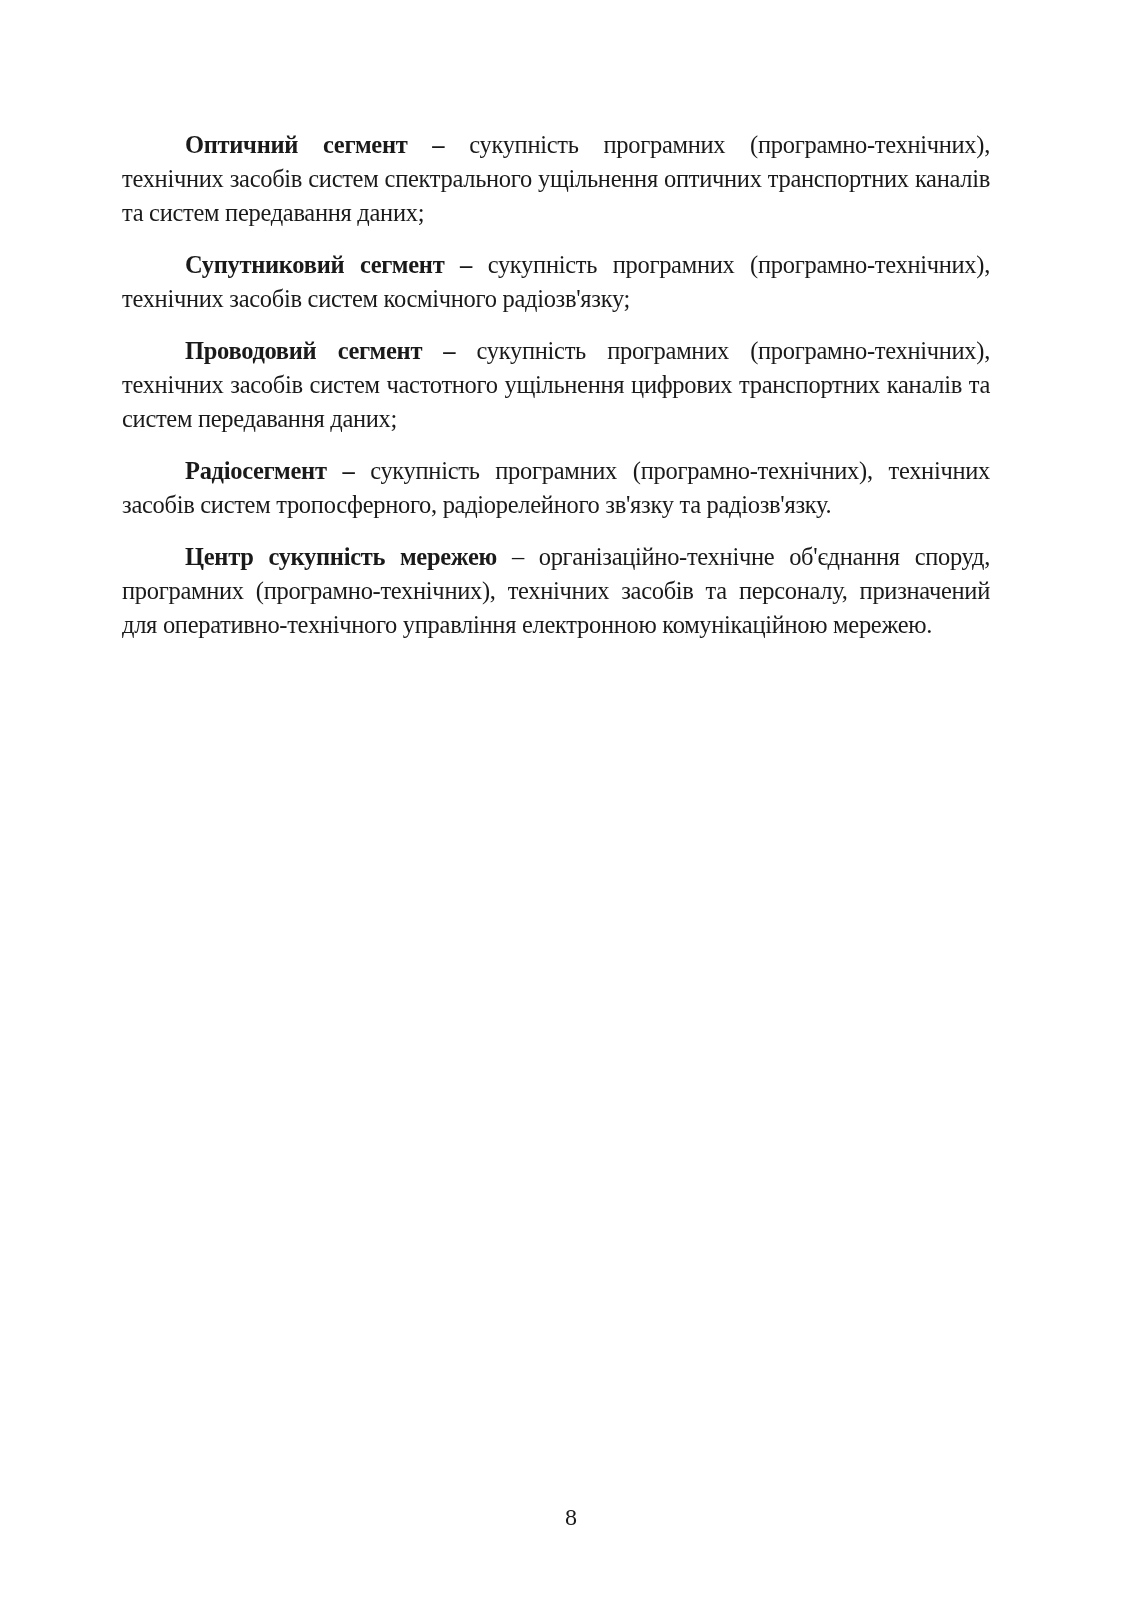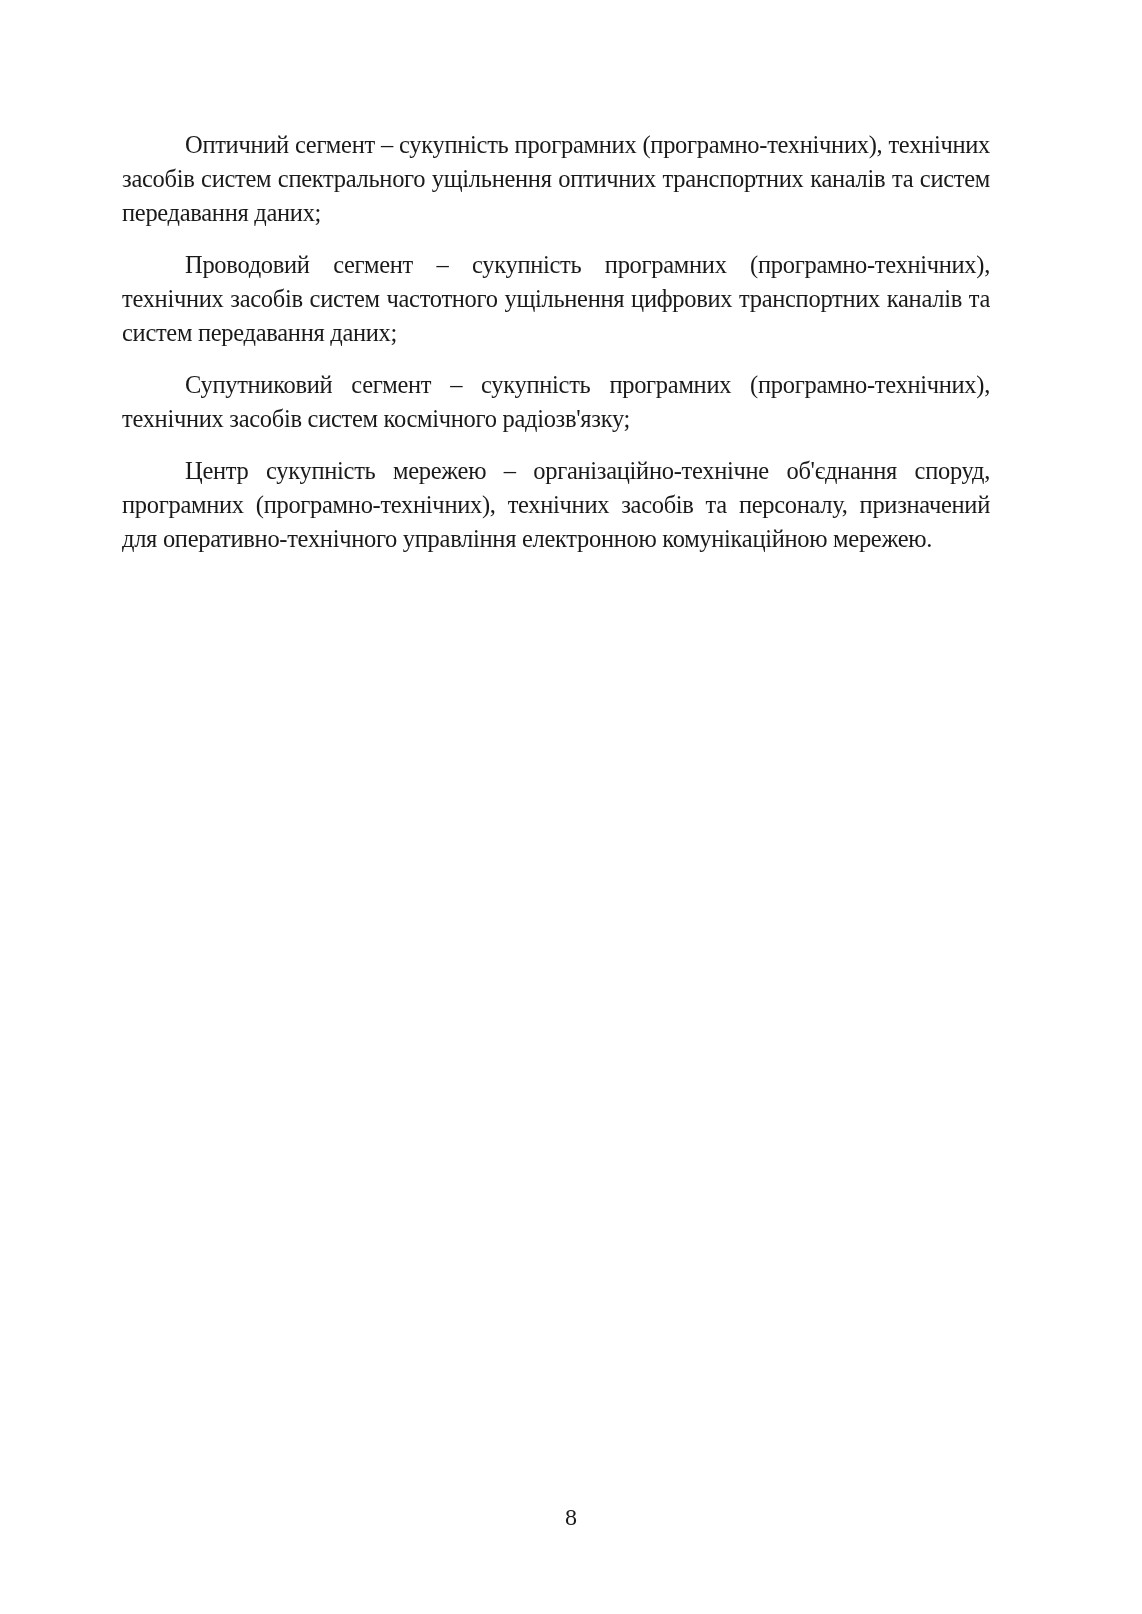--- a/index.html
+++ b/index.html
@@ -13,35 +13,36 @@
   .content {
     position: absolute; left: 122px; top: 128px; width: 868px;
     font-size: 24.5px; line-height: 34px;
   }
   .para {
     margin: 0 0 18px 0;
     text-align: justify;
     text-indent: 63px;
     letter-spacing: -0.3px;
   }
-  .term { font-weight: normal; }
+  .term { font-weight: bold; }
   .page-number {
     position: absolute; left: 0; width: 1142px; top: 1502px;
     text-align: center; font-size: 24px; line-height: 30px;
   }
 </style>
 </head>
 <body>
 
 <div class="page">
   <div class="content">
     <p class="para"><span class="term">Оптичний сегмент</span><span class="term"> – </span><span>сукупність програмних (програмно-технічних), технічних засобів систем спектрального ущільнення оптичних транспортних каналів та систем передавання даних;</span></p>
 
+    <p class="para"><span class="term">Супутниковий сегмент</span><span class="term"> – </span><span>сукупність програмних (програмно-технічних), технічних засобів систем космічного радіозв'язку;</span></p>
+
     <p class="para"><span class="term">Проводовий сегмент</span><span class="term"> – </span><span>сукупність програмних (програмно-технічних), технічних засобів систем частотного ущільнення цифрових транспортних каналів та систем передавання даних;</span></p>
 
-    <p class="para"><span class="term">Супутниковий сегмент</span><span class="term"> – </span><span>сукупність програмних (програмно-технічних), технічних засобів систем космічного радіозв'язку;</span></p>
-
+    <p class="para"><span class="term">Радіосегмент</span><span class="term"> – </span><span>сукупність програмних (програмно-технічних), технічних засобів систем тропосферного, радіорелейного зв'язку та радіозв'язку.</span></p>
 
     <p class="para"><span class="term">Центр сукупність мережею</span><span> – </span><span>організаційно-технічне об'єднання споруд, програмних (програмно-технічних), технічних засобів та персоналу, призначений для оперативно-технічного управління електронною комунікаційною мережею.</span></p>
   </div>
 
   <div class="page-number">8</div>
 </div>
 
 </body></html>

